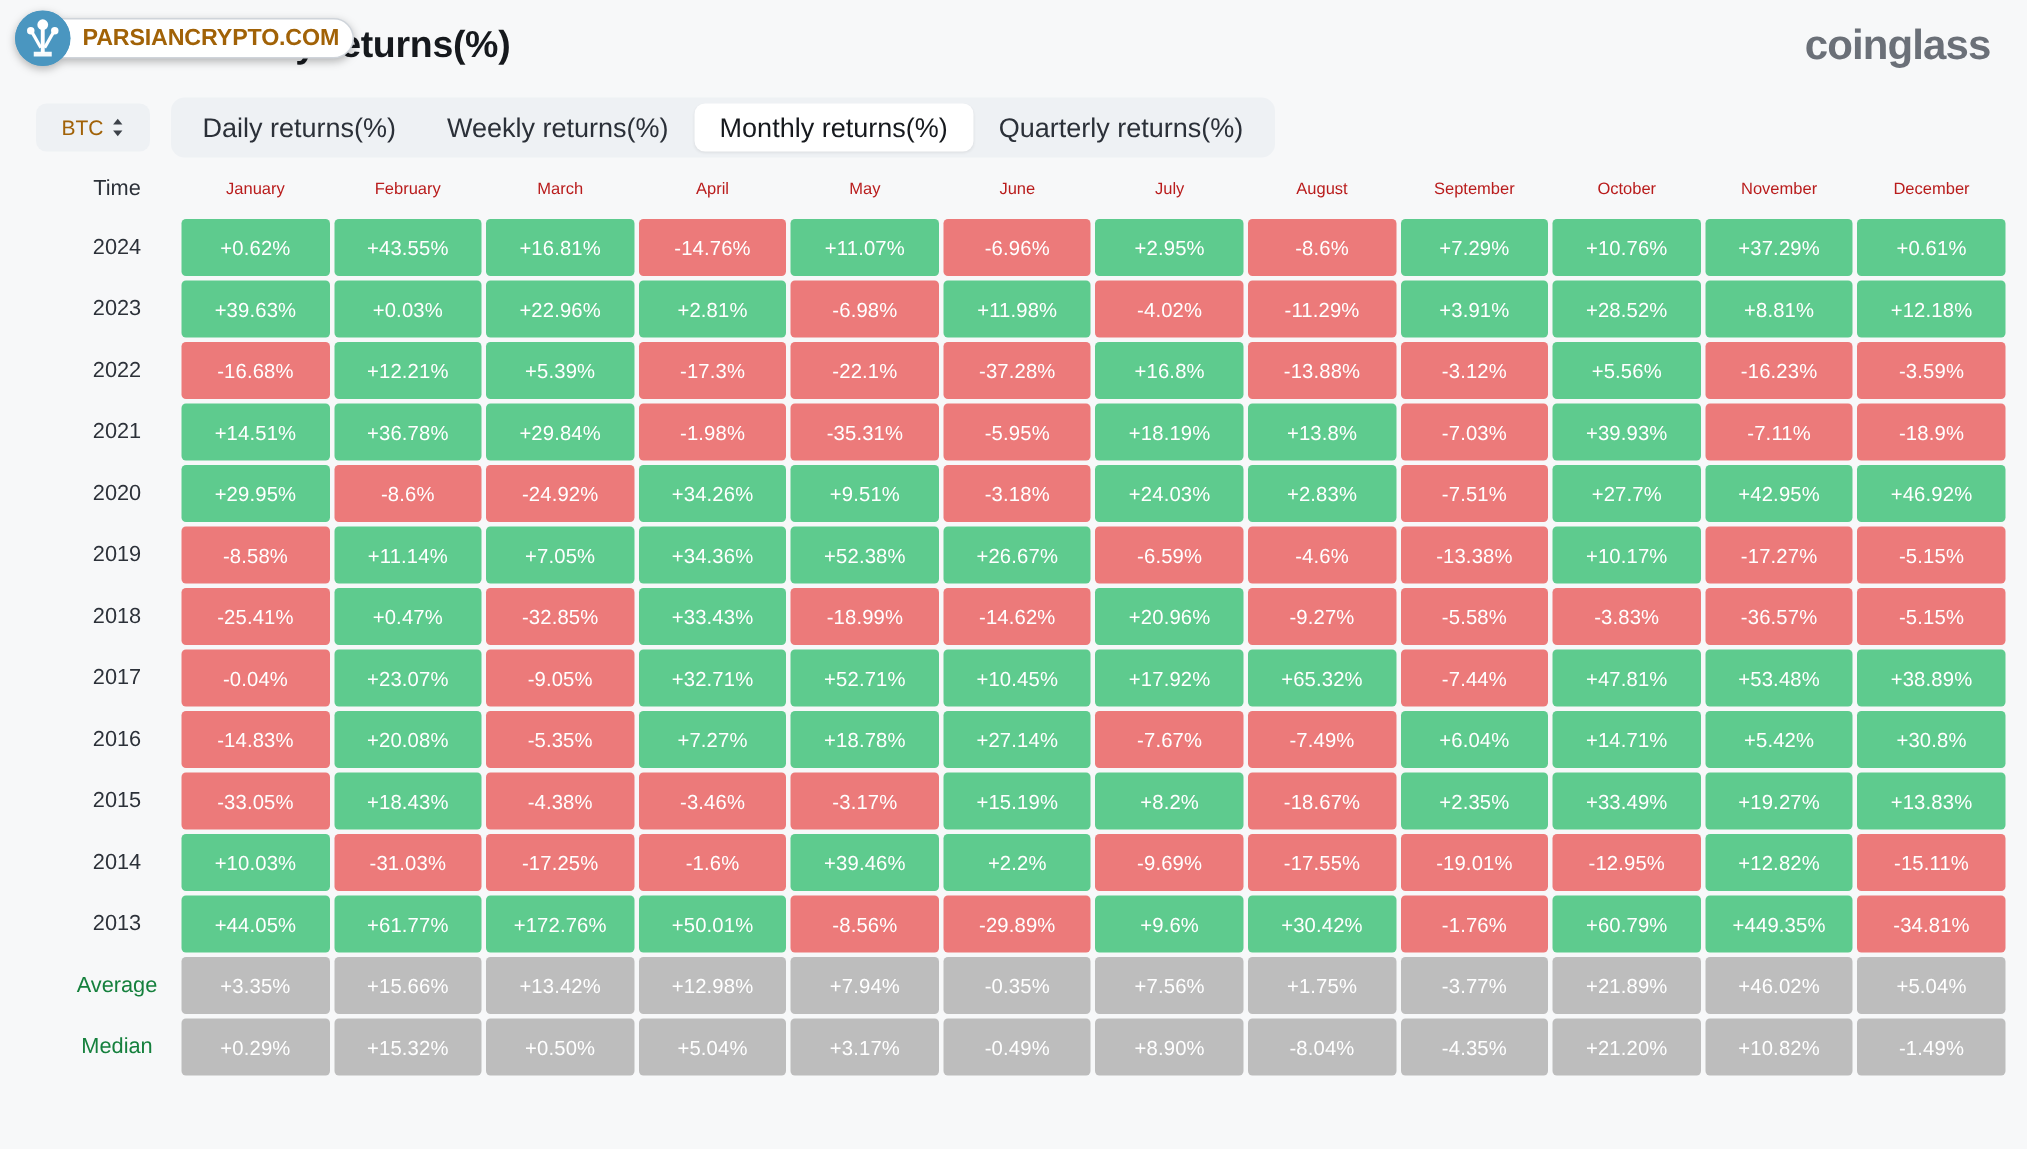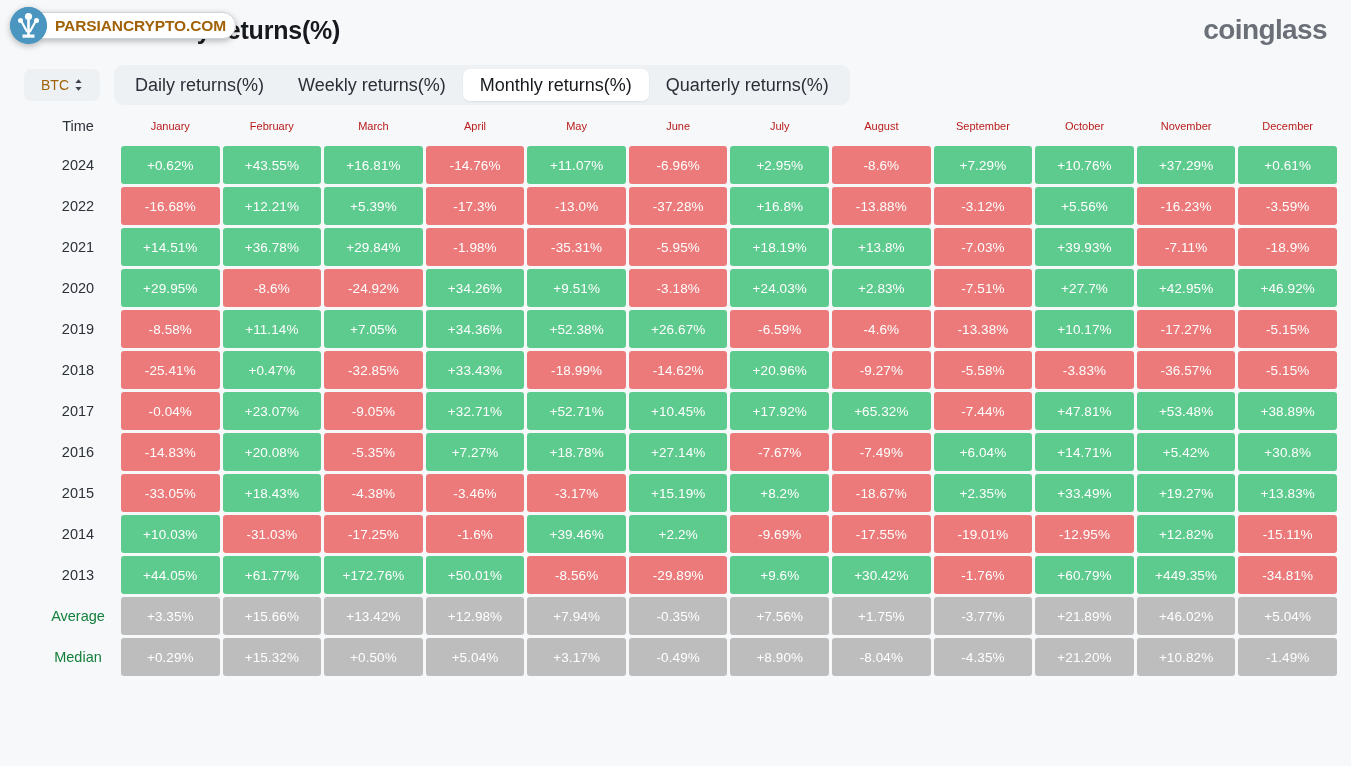--- a/index.html
+++ b/index.html
@@ -255,26 +255,41 @@
           <td class="cell pos">+11.07%</td>
           <td class="cell neg">-6.96%</td>
           <td class="cell pos">+2.95%</td>
           <td class="cell neg">-8.6%</td>
           <td class="cell pos">+7.29%</td>
           <td class="cell pos">+10.76%</td>
           <td class="cell pos">+37.29%</td>
           <td class="cell pos">+0.61%</td>
         </tr>
         <tr class="">
+          <th class="rowhead">2023</th>
+          <td class="cell pos">+39.63%</td>
+          <td class="cell pos">+0.03%</td>
+          <td class="cell pos">+22.96%</td>
+          <td class="cell pos">+2.81%</td>
+          <td class="cell neg">-6.98%</td>
+          <td class="cell pos">+11.98%</td>
+          <td class="cell neg">-4.02%</td>
+          <td class="cell neg">-11.29%</td>
+          <td class="cell pos">+3.91%</td>
+          <td class="cell pos">+28.52%</td>
+          <td class="cell pos">+8.81%</td>
+          <td class="cell pos">+12.18%</td>
+        </tr>
+        <tr class="">
           <th class="rowhead">2022</th>
           <td class="cell neg">-16.68%</td>
           <td class="cell pos">+12.21%</td>
           <td class="cell pos">+5.39%</td>
           <td class="cell neg">-17.3%</td>
-          <td class="cell neg">-13.0%</td>
+          <td class="cell neg">-22.1%</td>
           <td class="cell neg">-37.28%</td>
           <td class="cell pos">+16.8%</td>
           <td class="cell neg">-13.88%</td>
           <td class="cell neg">-3.12%</td>
           <td class="cell pos">+5.56%</td>
           <td class="cell neg">-16.23%</td>
           <td class="cell neg">-3.59%</td>
         </tr>
         <tr class="">
           <th class="rowhead">2021</th>

